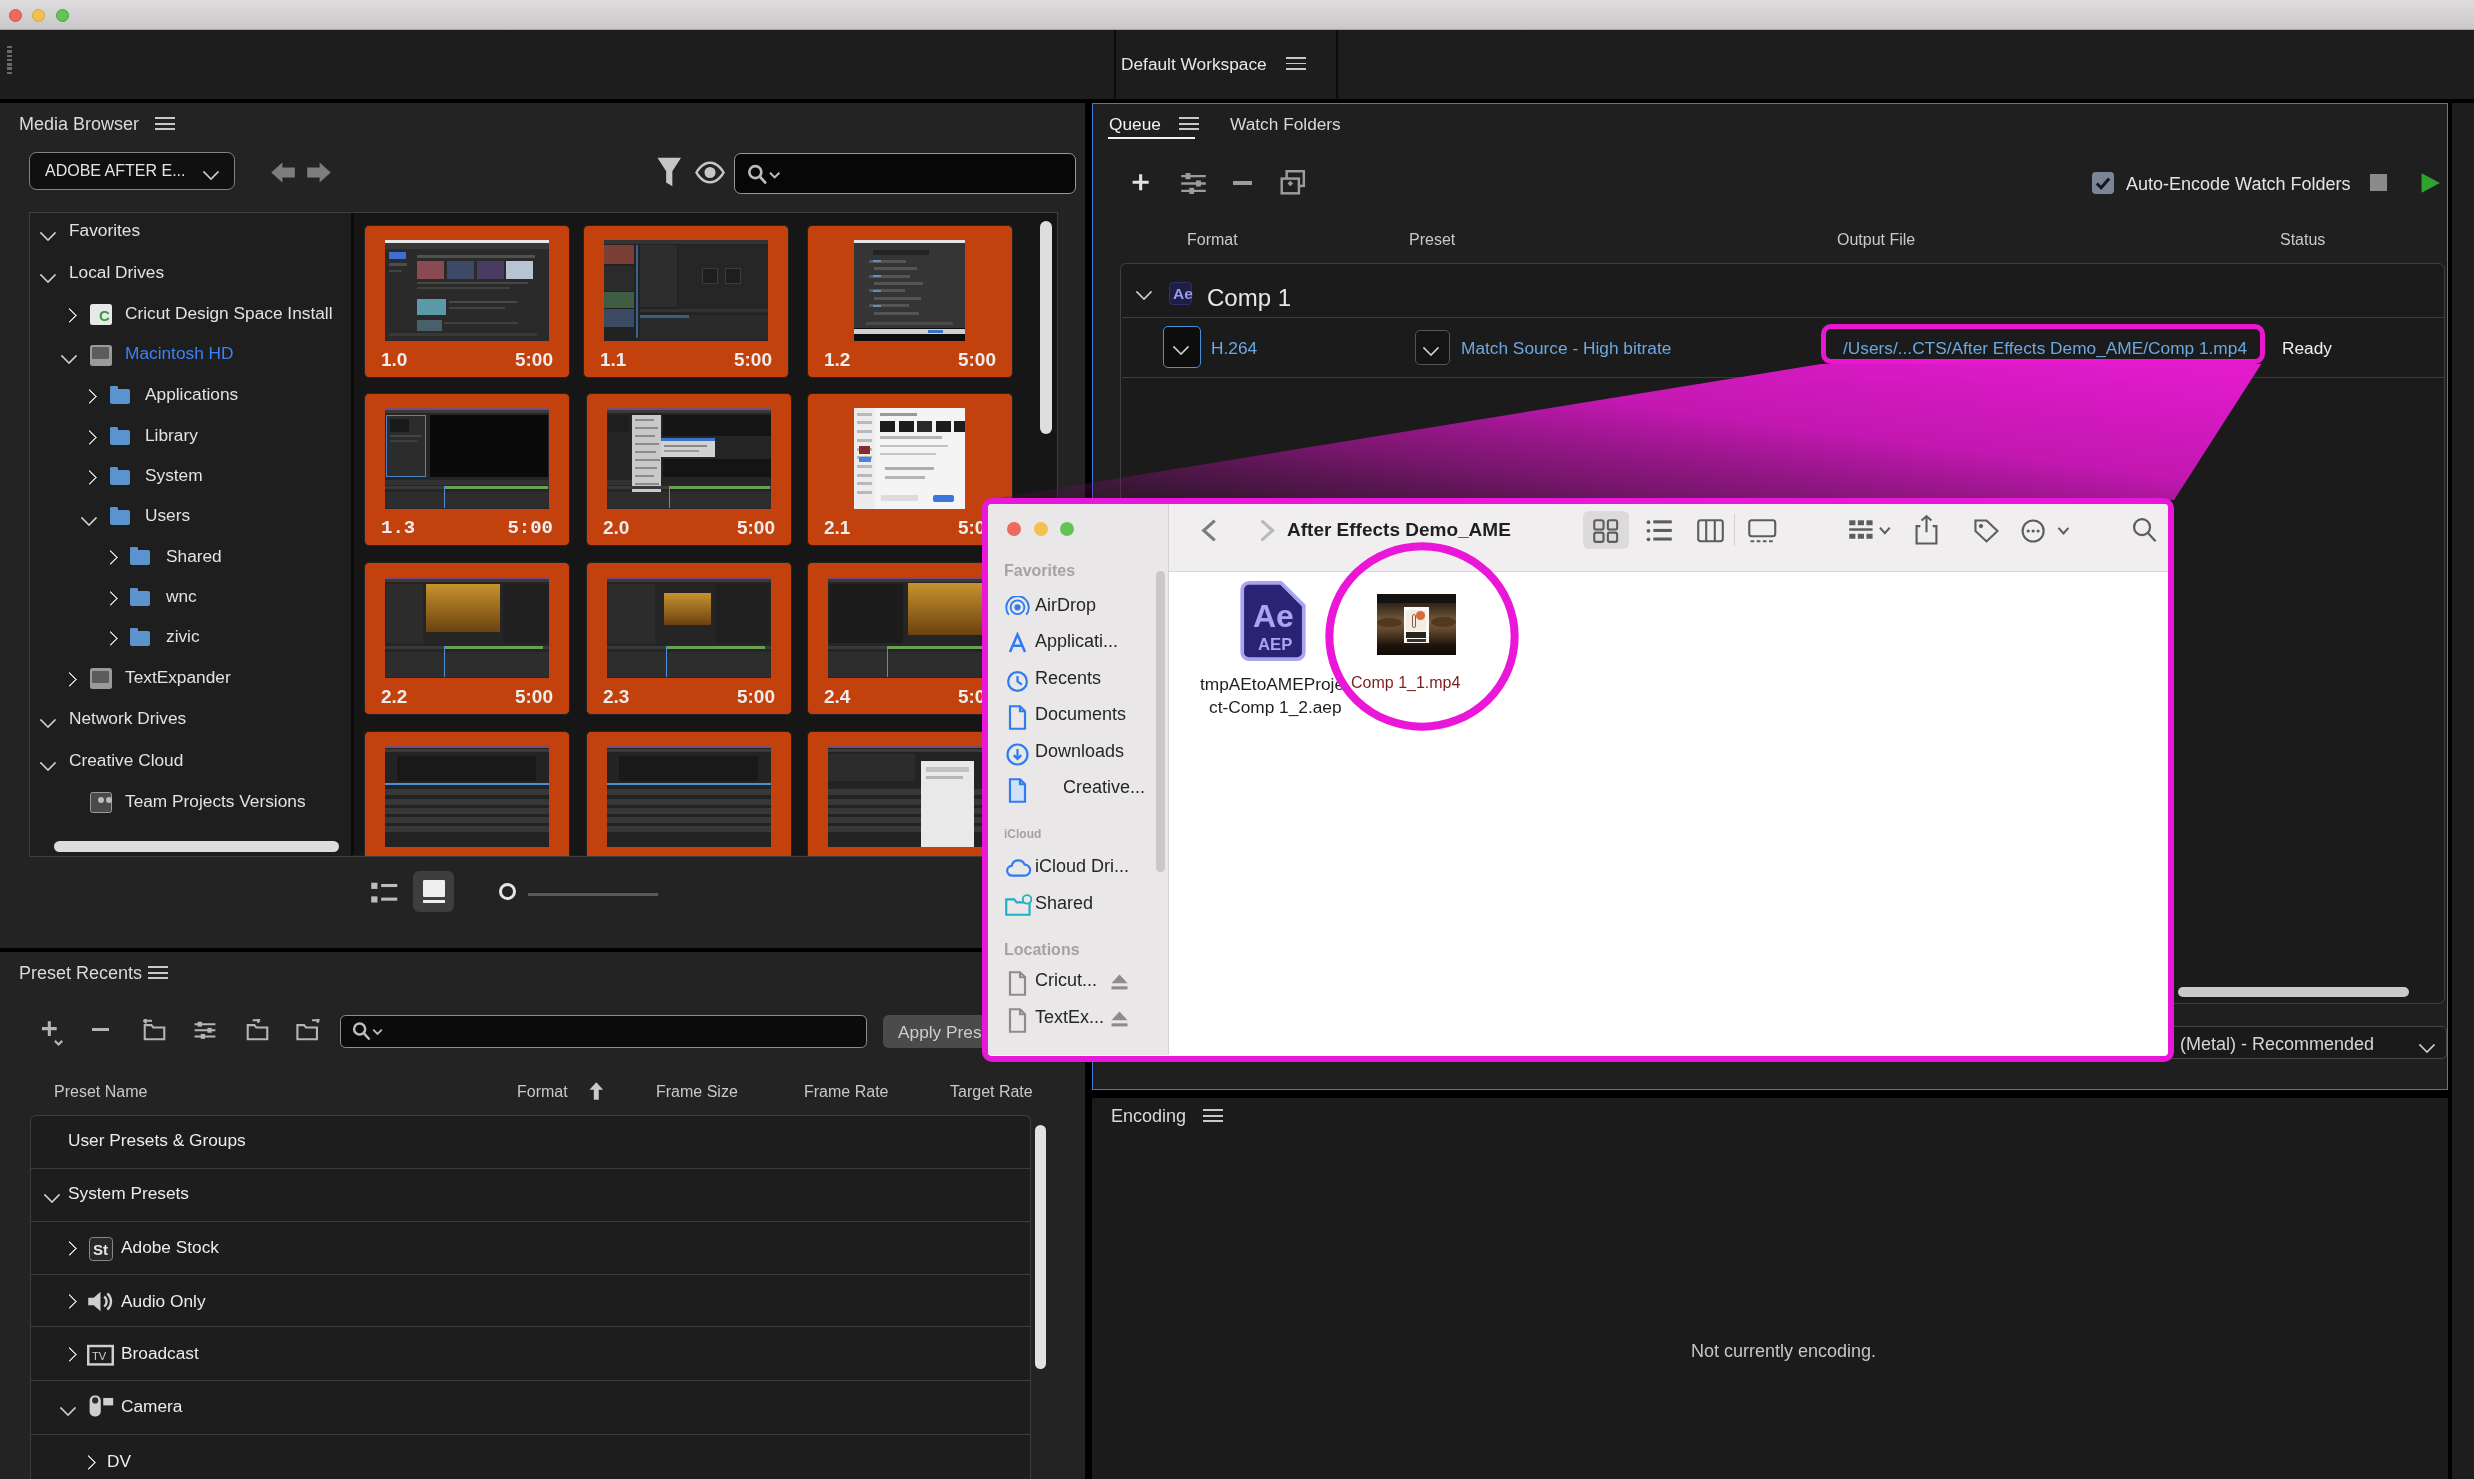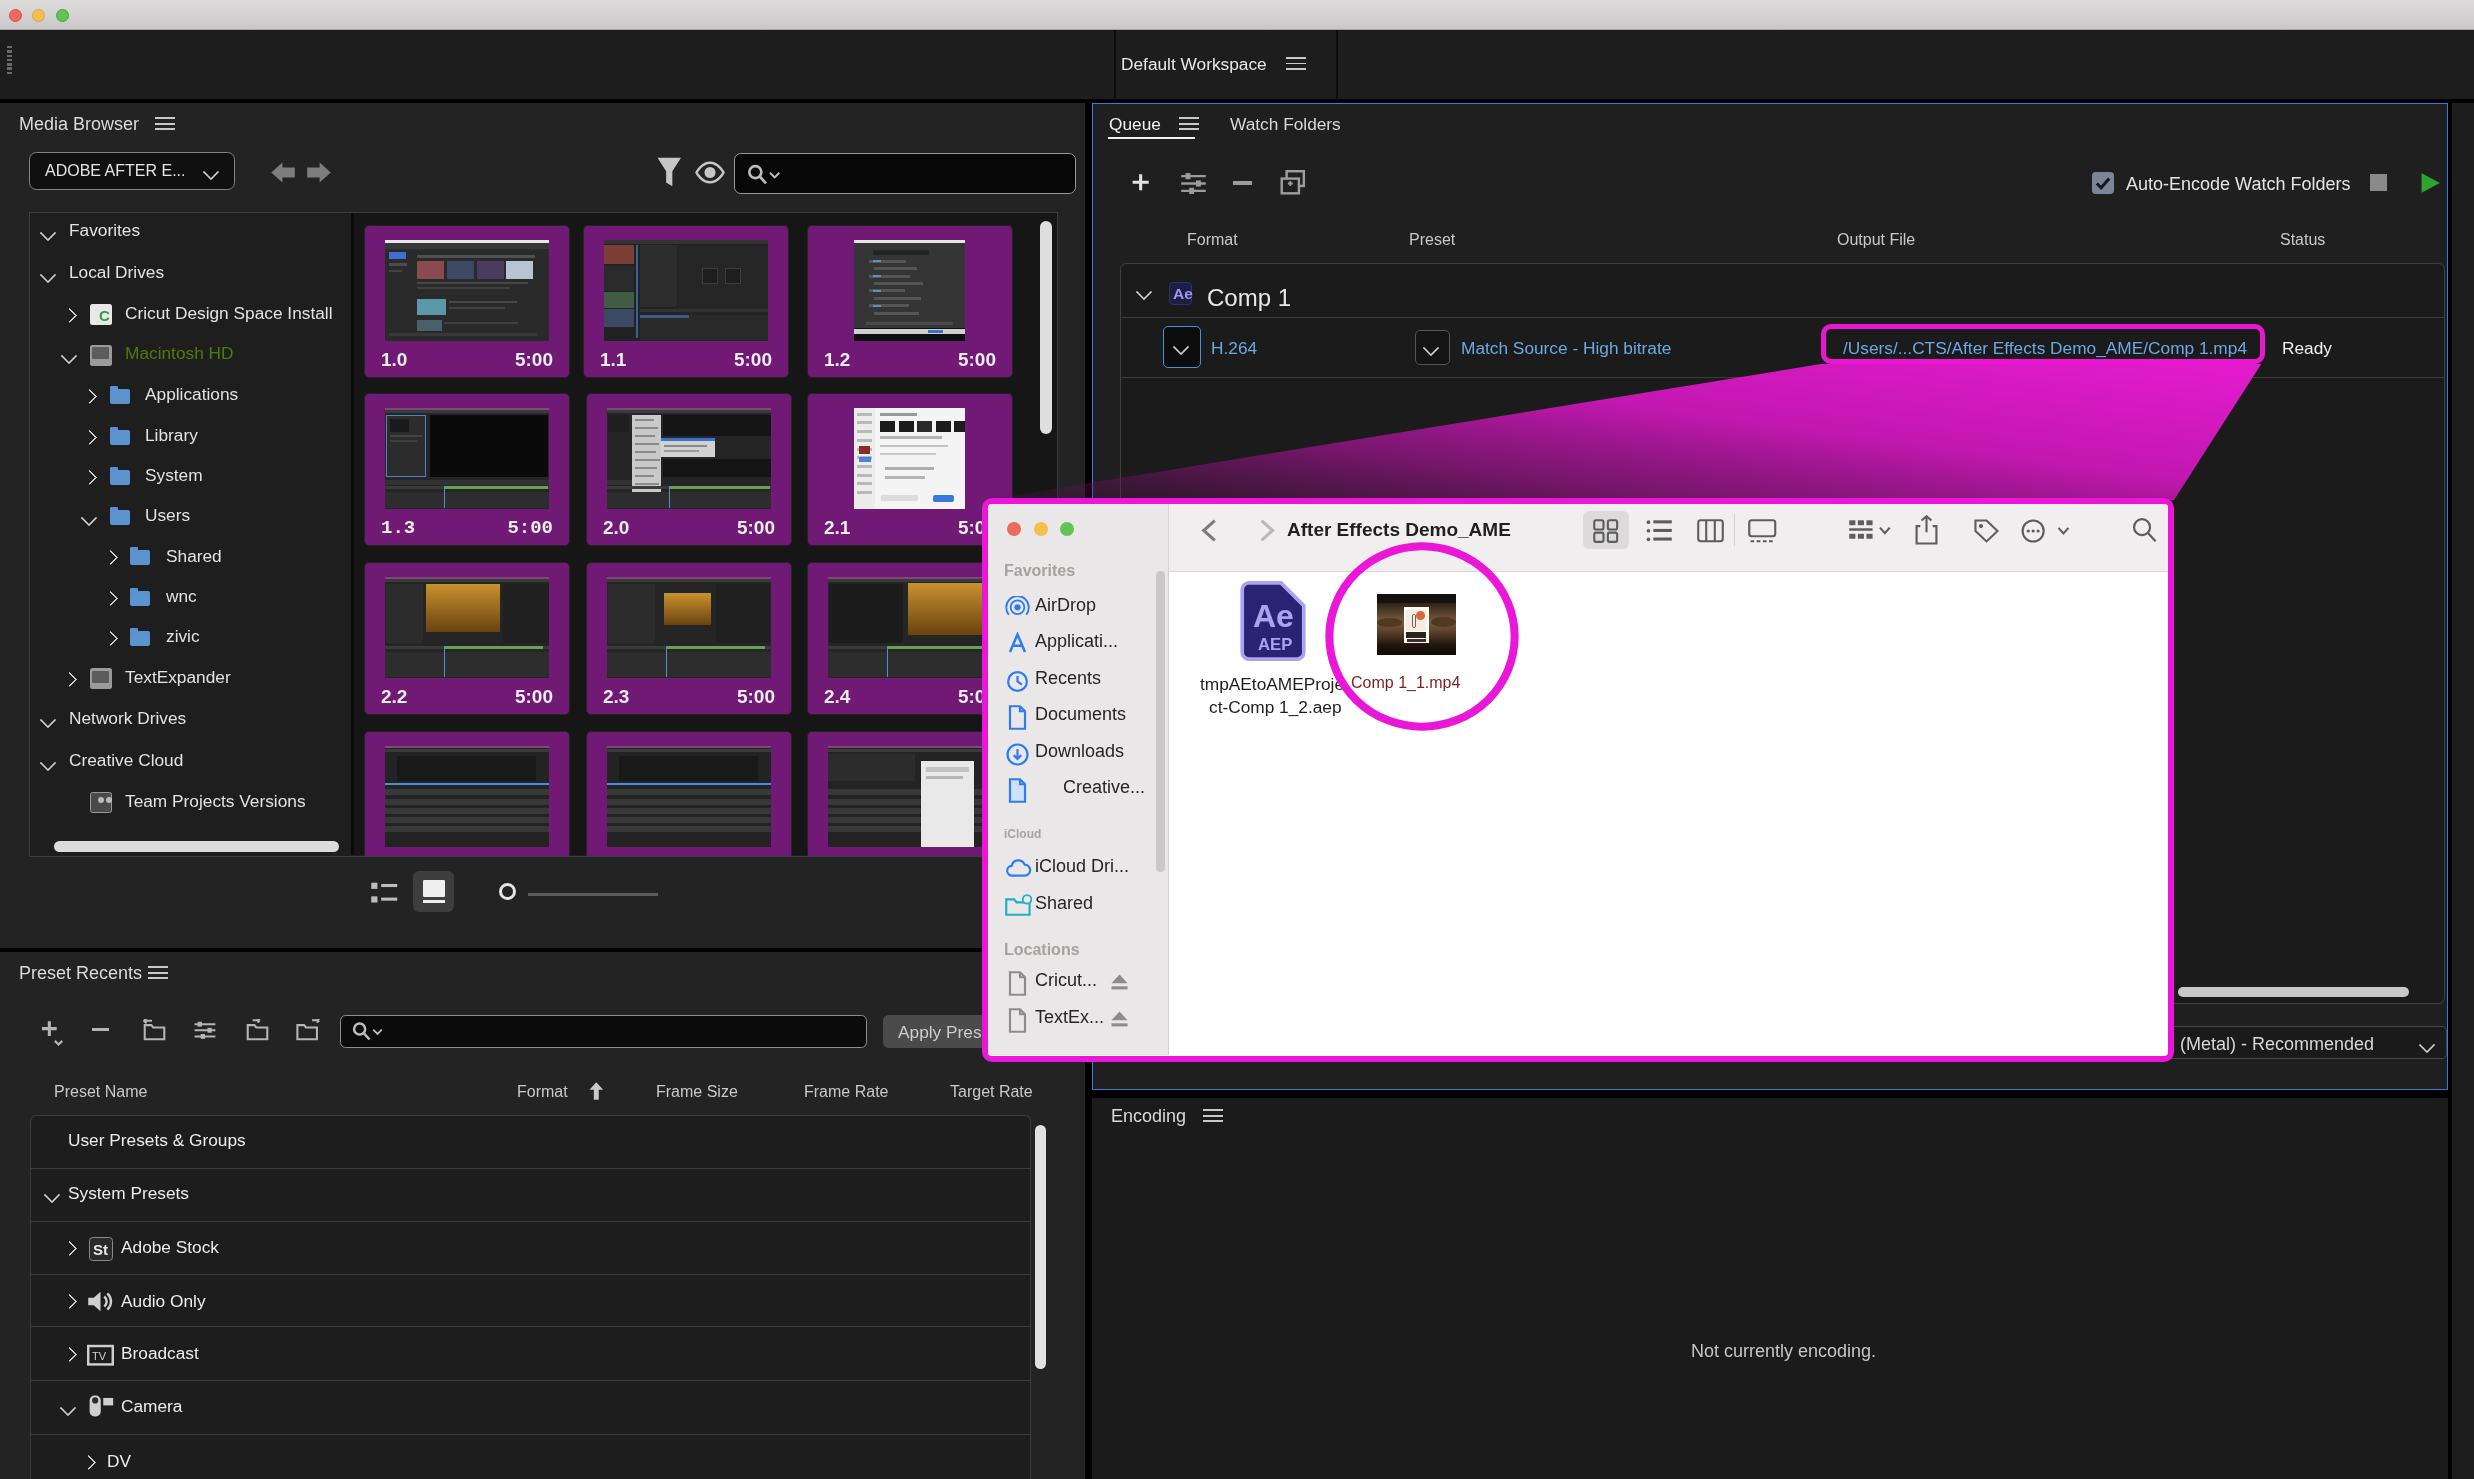--- a/index.html
+++ b/index.html
@@ -10,21 +10,21 @@
   .chev-d{position:absolute;width:16px;height:16px;}
   .chev-d:before{content:"";position:absolute;left:1.2px;top:3.1px;width:10px;height:10px;
     border-right:2.5px solid #cfcfcf;border-bottom:2.5px solid #cfcfcf;transform:rotate(45deg);border-radius:1.2px;}
   .chev-r{position:absolute;width:16px;height:16px;}
   .chev-r:before{content:"";position:absolute;left:1.9px;top:2.5px;width:9.3px;height:9.3px;
     border-right:2.5px solid #cfcfcf;border-top:2.5px solid #cfcfcf;transform:rotate(45deg);border-radius:1.2px;}
   .folder{position:absolute;width:20px;height:15px;background:#5b93cf;border-radius:1.9px;margin-top:1.2px;}
   .folder:before{content:"";position:absolute;left:0;top:-3.1px;width:8px;height:3.7px;background:#5b93cf;border-radius:1.2px 1.2px 0 0;}
   .hamb{position:absolute;width:20px;height:13.6px;
     background:repeating-linear-gradient(to bottom,#c9c9c9 0 1.9px,transparent 1.9px 5.6px);}
-  .tile{position:absolute;width:206px;height:153px;background:#701a75;border:1.2px solid #232323;border-radius:5px;}
+  .tile{position:absolute;width:206px;height:153px;background:#c2410c;border:1.2px solid #232323;border-radius:5px;}
   .tlab{position:absolute;bottom:5.6px;font-size:19px;font-weight:600;color:#ededed;}
   .thm{position:absolute;top:13.6px;overflow:hidden;}
   .sep{position:absolute;left:0;right:0;height:1.2px;background:#3c3c3c;}
 </style></head>
 <body>
 <div id="page">
 
 <div class="abs" style="left:0;top:0;width:2475px;height:30px;background:linear-gradient(#dedcdc 0%,#d3d1d1 55%,#c9c7c7 100%);border-bottom:0.6px solid #a5a3a3;"></div>
 <div class="abs" style="left:8.7px;top:9.3px;width:13px;height:13px;border-radius:50%;background:#ed6a5e;border:0.6px solid #d35244;"></div>
 <div class="abs" style="left:32px;top:9.3px;width:13px;height:13px;border-radius:50%;background:#f5bf4f;border:0.6px solid #d9a53b;"></div>
@@ -72,21 +72,21 @@
       <div class="txt" style="left:69px;top:220px;font-size:17.3px;color:#e2e2e2;">Favorites</div>
       <div class="chev-d" style="left:41px;top:266px;"></div>
       <div class="txt" style="left:69px;top:262px;font-size:17.3px;color:#e2e2e2;">Local Drives</div>
       <div class="chev-r" style="left:62px;top:307px;"></div>
       <div class="abs" style="left:90px;top:304px;width:22px;height:21px;background:#e8e8e8;border-radius:2.5px;"></div>
       <div class="txt" style="left:99px;top:307px;font-size:15px;color:#2f9e3f;font-weight:bold;">C</div>
       <div class="txt" style="left:125px;top:303px;font-size:17.3px;color:#e2e2e2;">Cricut Design Space Install</div>
       <div class="chev-d" style="left:62px;top:347px;"></div>
       <div class="abs" style="left:90px;top:345px;width:22px;height:21px;background:#9a9a9a;border-radius:2.5px;"></div>
       <div class="abs" style="left:92px;top:347px;width:17.3px;height:12.4px;background:#5c5c5c;border-radius:1.2px;"></div>
-      <div class="txt" style="left:125px;top:343px;font-size:17.3px;color:#4d7c0f;">Macintosh HD</div>
+      <div class="txt" style="left:125px;top:343px;font-size:17.3px;color:#3b82f6;">Macintosh HD</div>
       <div class="chev-r" style="left:82px;top:388px;"></div>
       <div class="folder" style="left:110px;top:388px;"></div>
       <div class="txt" style="left:145px;top:384px;font-size:17.3px;color:#e2e2e2;">Applications</div>
       <div class="chev-r" style="left:82px;top:429px;"></div>
       <div class="folder" style="left:110px;top:429px;"></div>
       <div class="txt" style="left:145px;top:425px;font-size:17.3px;color:#e2e2e2;">Library</div>
       <div class="chev-r" style="left:82px;top:469px;"></div>
       <div class="folder" style="left:110px;top:469px;"></div>
       <div class="txt" style="left:145px;top:465px;font-size:17.3px;color:#e2e2e2;">System</div>
       <div class="chev-d" style="left:82px;top:509px;"></div>

